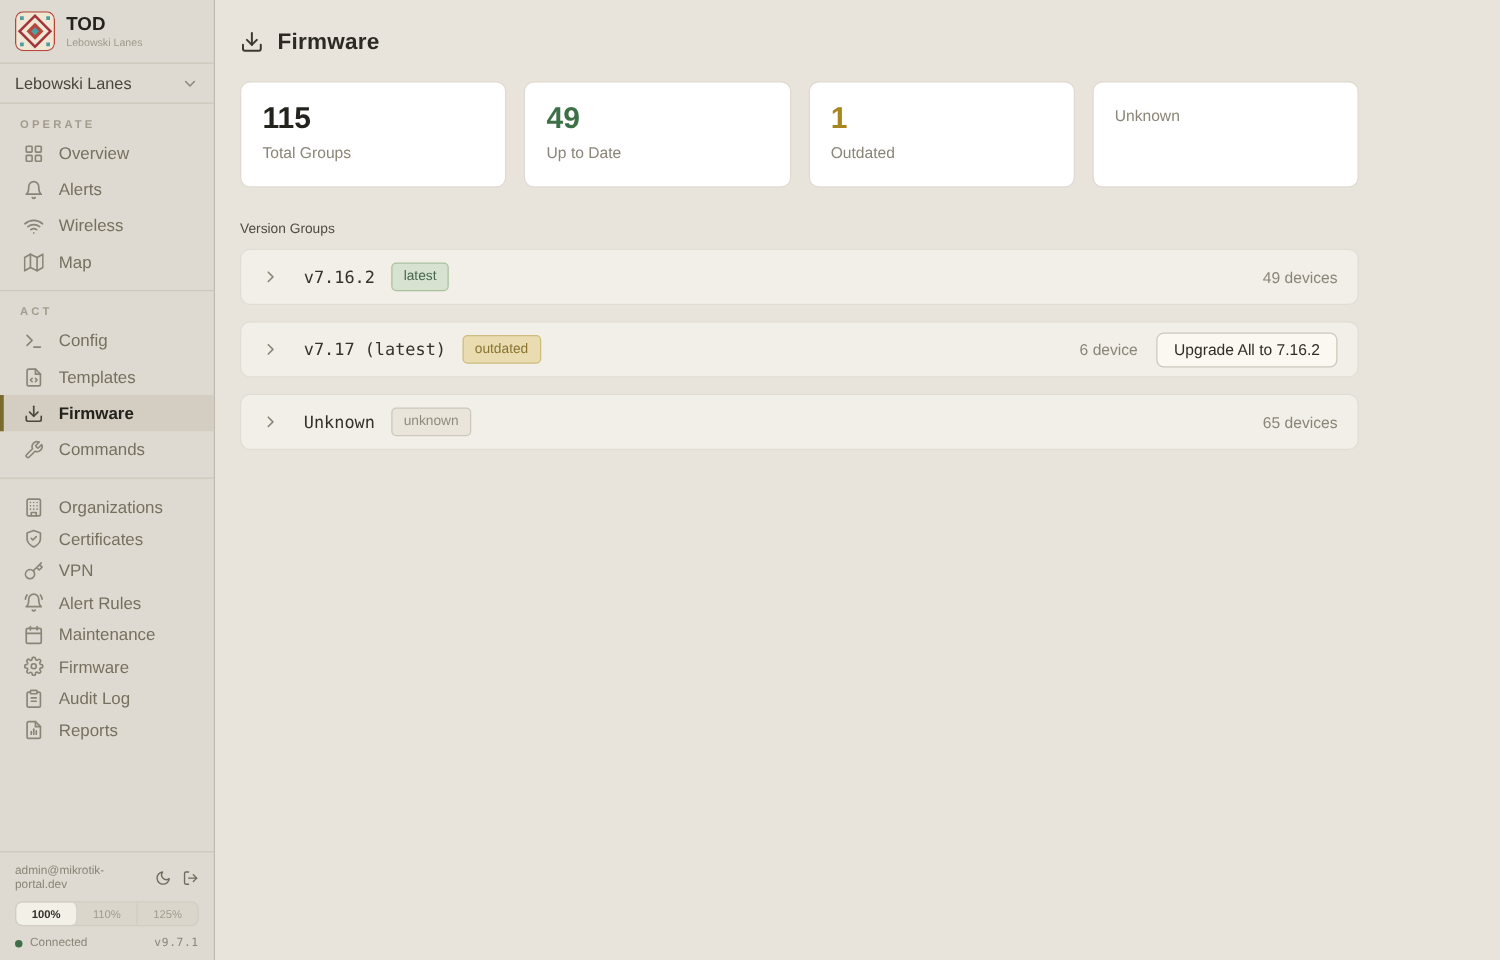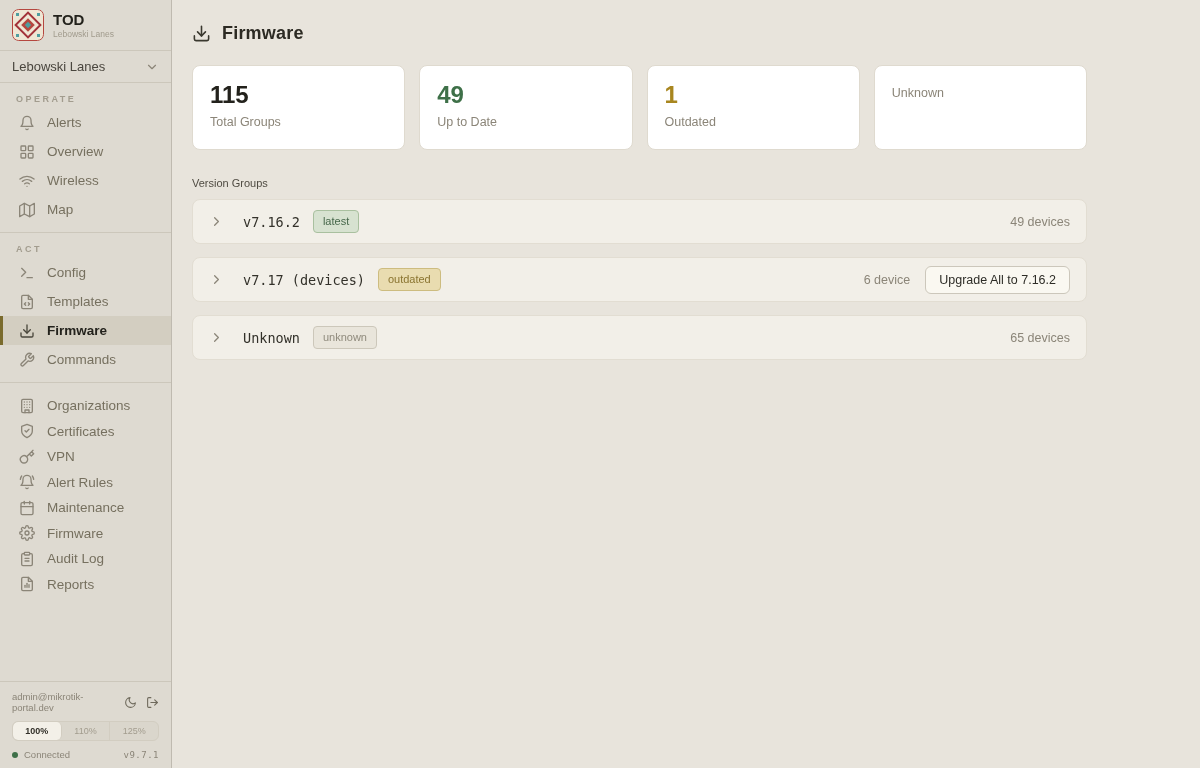--- a/index.html
+++ b/index.html
@@ -140,36 +140,36 @@
       </svg>
   </div>
 
   <div class="divider"></div>
 
   <div class="section-label">OPERATE</div>
   <nav class="nav-group">
     <div class="nav-item">
       <span class="nav-icon">
           <svg width="16" height="16" viewBox="0 0 24 24" fill="none" stroke="currentColor" stroke-width="2" stroke-linecap="round" stroke-linejoin="round">
-            <path d="M18 8a6 6 0 0 0-12 0c0 7-3 9-3 9h18s-3-2-3-9"></path>
-            <path d="M13.73 21a2 2 0 0 1-3.46 0"></path>
-          </svg>
-        </span>
-      <span>Alerts</span>
-    </div>
-    <div class="nav-item">
-      <span class="nav-icon">
-          <svg width="16" height="16" viewBox="0 0 24 24" fill="none" stroke="currentColor" stroke-width="2" stroke-linecap="round" stroke-linejoin="round">
             <rect x="3" y="3" width="7" height="7" rx="1"></rect>
             <rect x="14" y="3" width="7" height="7" rx="1"></rect>
             <rect x="3" y="14" width="7" height="7" rx="1"></rect>
             <rect x="14" y="14" width="7" height="7" rx="1"></rect>
           </svg>
         </span>
       <span>Overview</span>
+    </div>
+    <div class="nav-item">
+      <span class="nav-icon">
+          <svg width="16" height="16" viewBox="0 0 24 24" fill="none" stroke="currentColor" stroke-width="2" stroke-linecap="round" stroke-linejoin="round">
+            <path d="M18 8a6 6 0 0 0-12 0c0 7-3 9-3 9h18s-3-2-3-9"></path>
+            <path d="M13.73 21a2 2 0 0 1-3.46 0"></path>
+          </svg>
+        </span>
+      <span>Alerts</span>
     </div>
     <div class="nav-item">
       <span class="nav-icon">
           <svg width="16" height="16" viewBox="0 0 24 24" fill="none" stroke="currentColor" stroke-width="2" stroke-linecap="round" stroke-linejoin="round">
             <path d="M5 12.55a11 11 0 0 1 14.08 0"></path>
             <path d="M1.42 9a16 16 0 0 1 21.16 0"></path>
             <path d="M8.53 16.11a6 6 0 0 1 6.95 0"></path>
             <line x1="12" y1="20" x2="12.01" y2="20"></line>
           </svg>
         </span>
@@ -393,21 +393,21 @@
         <span class="device-count">49 devices</span>
       </span>
     </div>
 
     <div class="vg-row">
       <span class="row-chevron">
           <svg width="15" height="15" viewBox="0 0 24 24" fill="none" stroke="currentColor" stroke-width="2" stroke-linecap="round" stroke-linejoin="round">
             <polyline points="9 18 15 12 9 6"></polyline>
           </svg>
         </span>
-      <span class="row-version mono">v7.17 (devices)</span>
+      <span class="row-version mono">v7.17 (latest)</span>
       <span class="badge badge-outdated">outdated</span>
       <span class="row-right">
         <span class="device-count">6 device</span>
         <button class="upgrade-btn">Upgrade All to 7.16.2</button>
       </span>
     </div>
 
     <div class="vg-row">
       <span class="row-chevron">
           <svg width="15" height="15" viewBox="0 0 24 24" fill="none" stroke="currentColor" stroke-width="2" stroke-linecap="round" stroke-linejoin="round">

